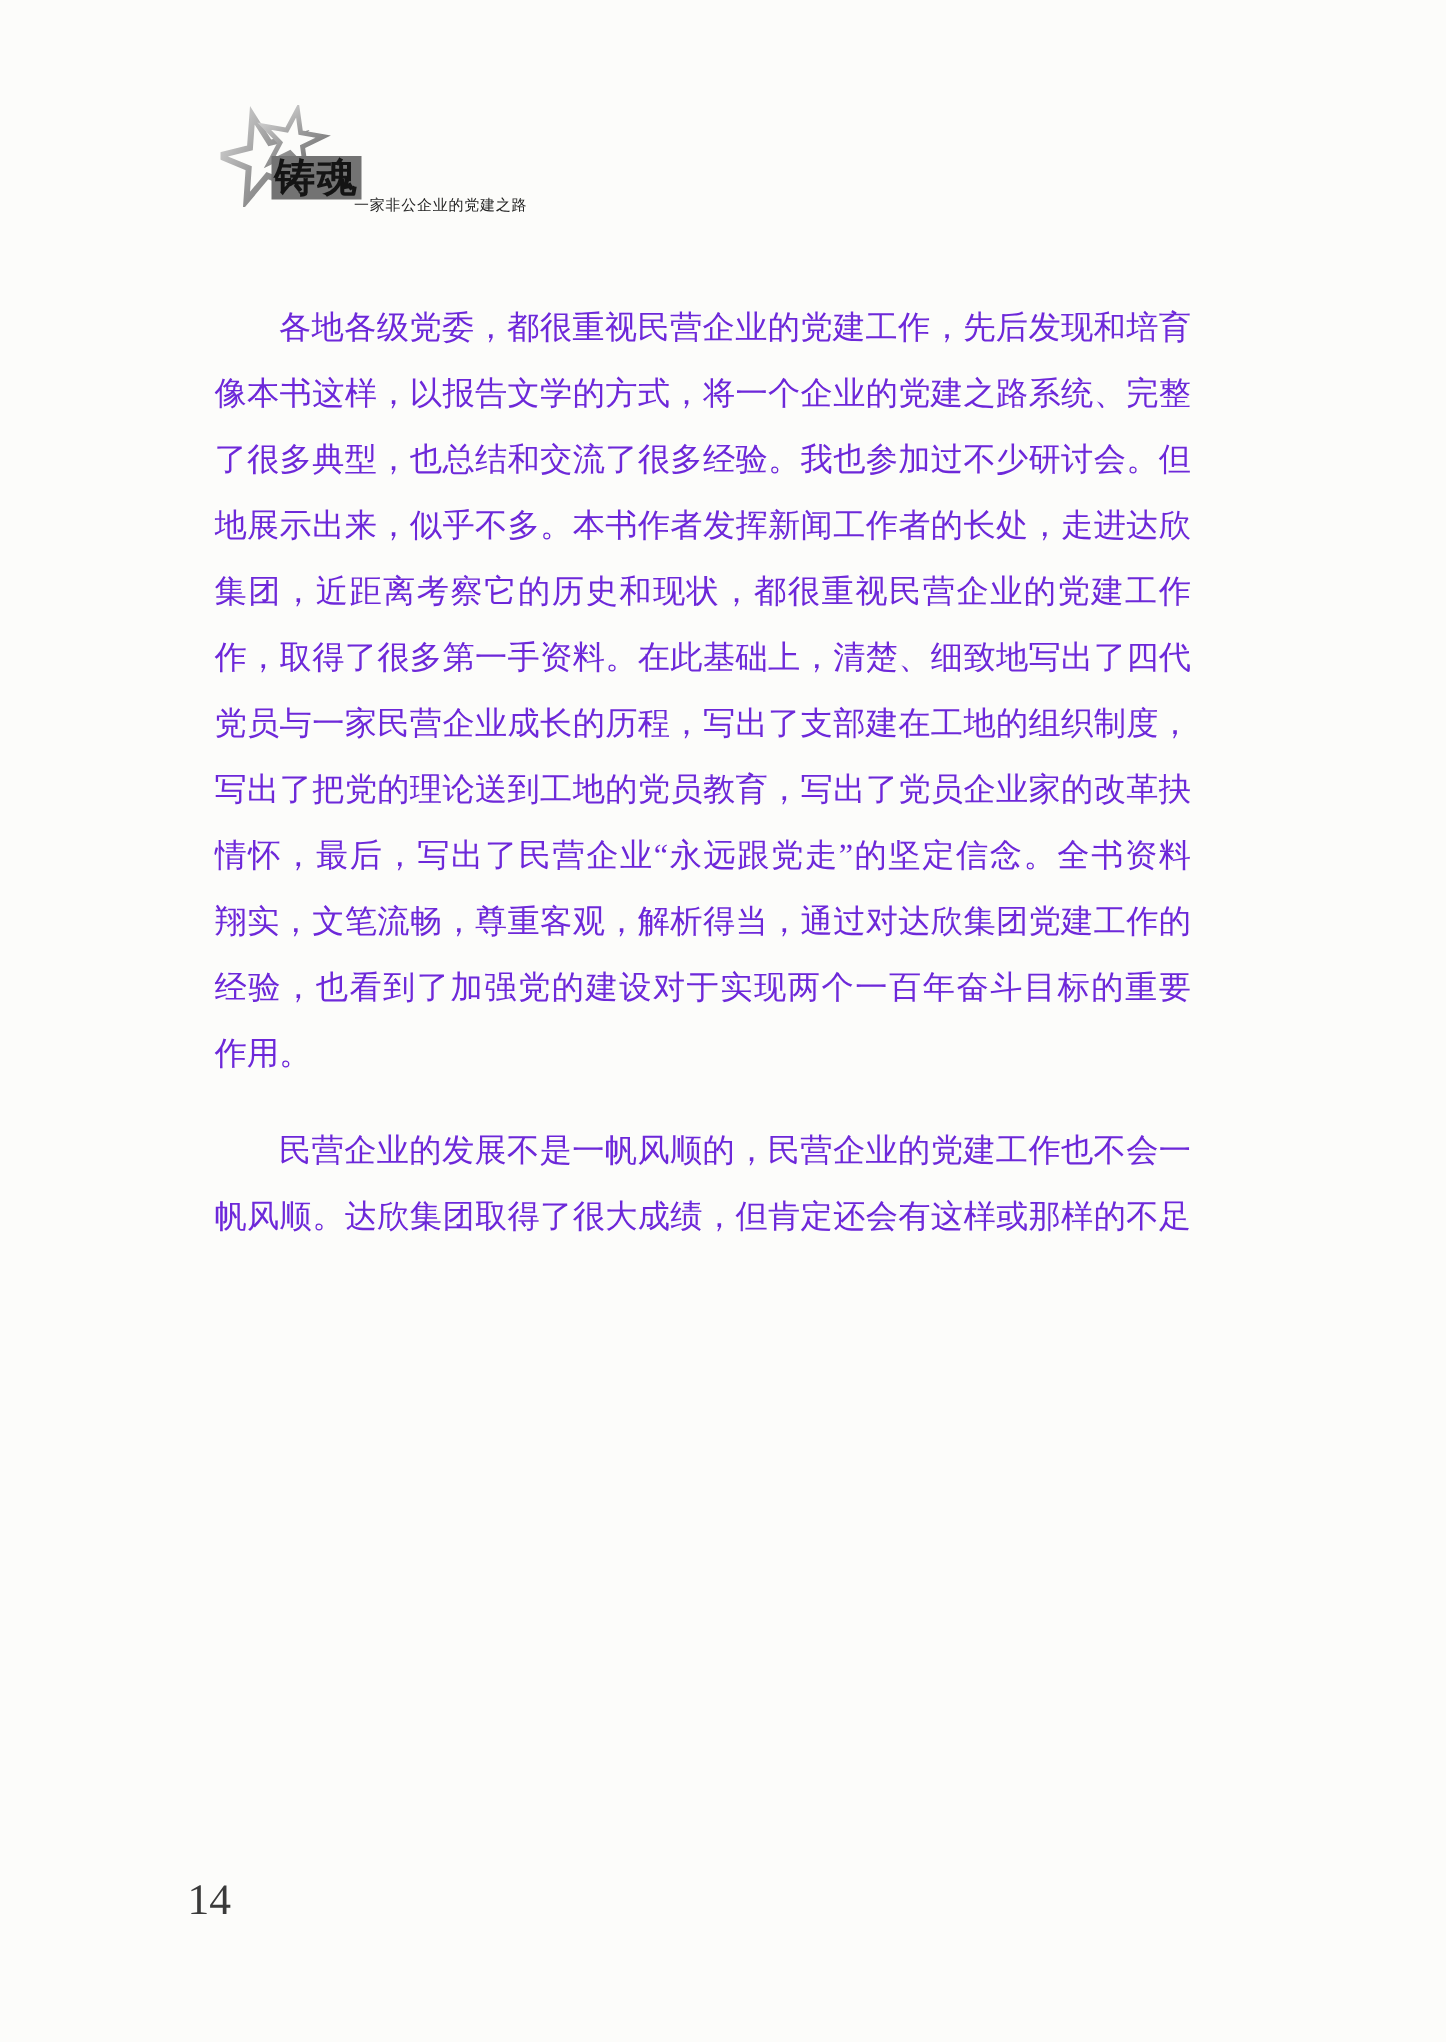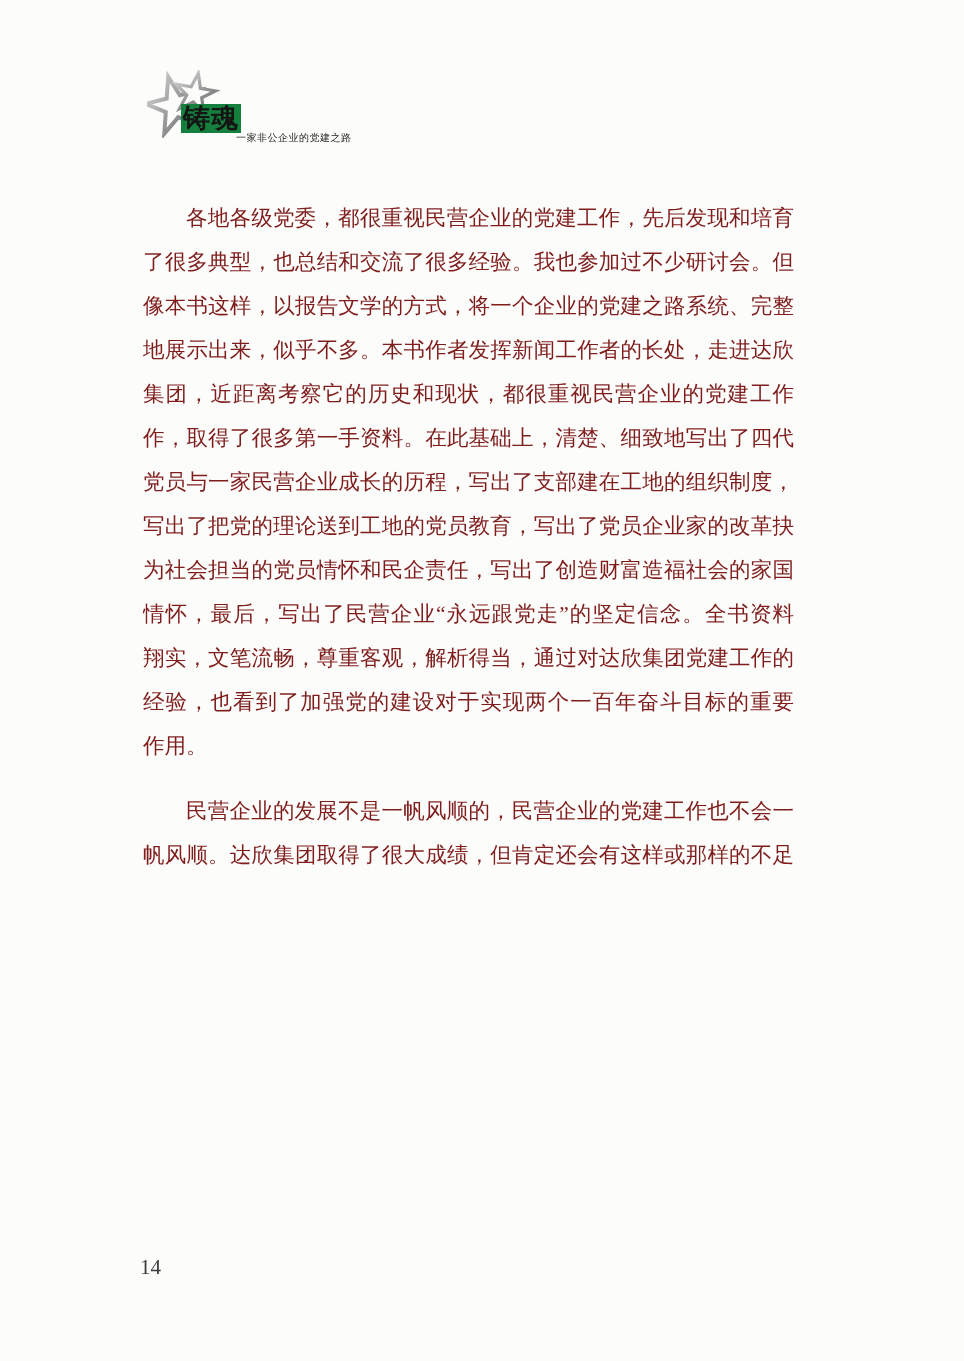--- a/index.html
+++ b/index.html
@@ -23,21 +23,21 @@
   .logo svg { position: absolute; left: 0; top: 4px; }
   .logo-title {
     position: absolute;
     left: 34px;
     top: 38px;
     font-family: "Liberation Sans", "DejaVu Sans", sans-serif;
     font-weight: bold;
     font-size: 27px;
     line-height: 27px;
     color: #141414;
-    background: #15803d;
+    background: #737373;
     padding: 1px 2px;
     letter-spacing: 1px;
   }
   .logo-subtitle {
     position: absolute;
     left: 89px;
     top: 66px;
     font-family: "Liberation Sans", "DejaVu Sans", sans-serif;
     font-weight: normal;
     font-size: 10px;
@@ -46,42 +46,42 @@
     letter-spacing: 0.5px;
     white-space: nowrap;
   }
 
   
   .text-body {
     position: absolute;
     left: 143px;
     top: 196px;
     width: 651px;
-    color: #7f1d1d;
+    color: #6d28d9;
     font-size: 21.5px;
   }
   .para { margin: 0; }
   .para + .para { margin-top: 21px; }
   .line {
     height: 44px;
     line-height: 44px;
     text-align: justify;
     text-align-last: justify;
     overflow: hidden;
     white-space: nowrap;
   }
   .line.indent { text-indent: 43px; }
   .line.no-just { text-align-last: left; }
 
   
   .page-num {
     position: absolute;
-    left: 140px;
+    left: 125px;
     top: 1252px;
-    font-size: 21px;
+    font-size: 29px;
     line-height: 30px;
     color: #3a3a3a;
   }
 </style>
 </head>
 <body>
 
 <div class="page">
 
   <div class="logo">
@@ -98,28 +98,27 @@
 
       <polygon points="48,3 52.7,17.5 68,17.5 55.6,26.5 60.3,41 48,32 35.7,41 40.4,26.5 28,17.5 43.3,17.5" transform="rotate(10 48 22)" fill="#fcfcfa" stroke="url(#metal)" stroke-width="3.2" stroke-linejoin="miter"></polygon>
     </svg>
     <div class="logo-title">铸魂</div>
     <div class="logo-subtitle">一家非公企业的党建之路</div>
   </div>
 
   <div class="text-body">
       <div class="para">
         <div class="line indent">各地各级党委，都很重视民营企业的党建工作，先后发现和培育</div>
+        <div class="line">像本书这样，以报告文学的方式，将一个企业的党建之路系统、完整</div>
         <div class="line">了很多典型，也总结和交流了很多经验。我也参加过不少研讨会。但</div>
-        <div class="line">像本书这样，以报告文学的方式，将一个企业的党建之路系统、完整</div>
         <div class="line">地展示出来，似乎不多。本书作者发挥新闻工作者的长处，走进达欣</div>
         <div class="line">集团，近距离考察它的历史和现状，都很重视民营企业的党建工作</div>
         <div class="line">作，取得了很多第一手资料。在此基础上，清楚、细致地写出了四代</div>
         <div class="line">党员与一家民营企业成长的历程，写出了支部建在工地的组织制度，</div>
         <div class="line">写出了把党的理论送到工地的党员教育，写出了党员企业家的改革抉</div>
-        <div class="line">为社会担当的党员情怀和民企责任，写出了创造财富造福社会的家国</div>
         <div class="line">情怀，最后，写出了民营企业“永远跟党走”的坚定信念。全书资料</div>
         <div class="line">翔实，文笔流畅，尊重客观，解析得当，通过对达欣集团党建工作的</div>
         <div class="line">经验，也看到了加强党的建设对于实现两个一百年奋斗目标的重要</div>
         <div class="line no-just">作用。</div>
       </div>
       <div class="para">
         <div class="line indent">民营企业的发展不是一帆风顺的，民营企业的党建工作也不会一</div>
         <div class="line">帆风顺。达欣集团取得了很大成绩，但肯定还会有这样或那样的不足</div>
       </div>
     </div>

